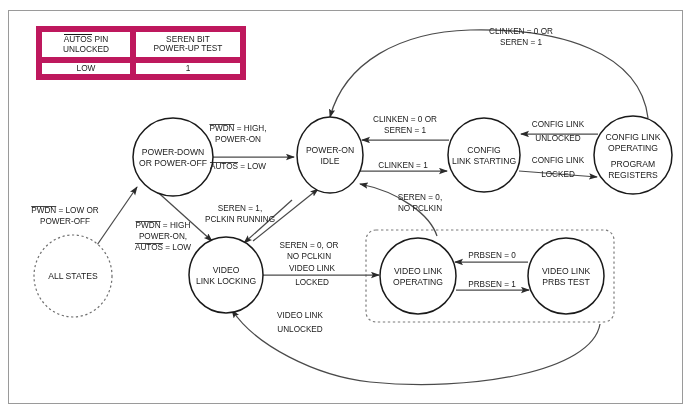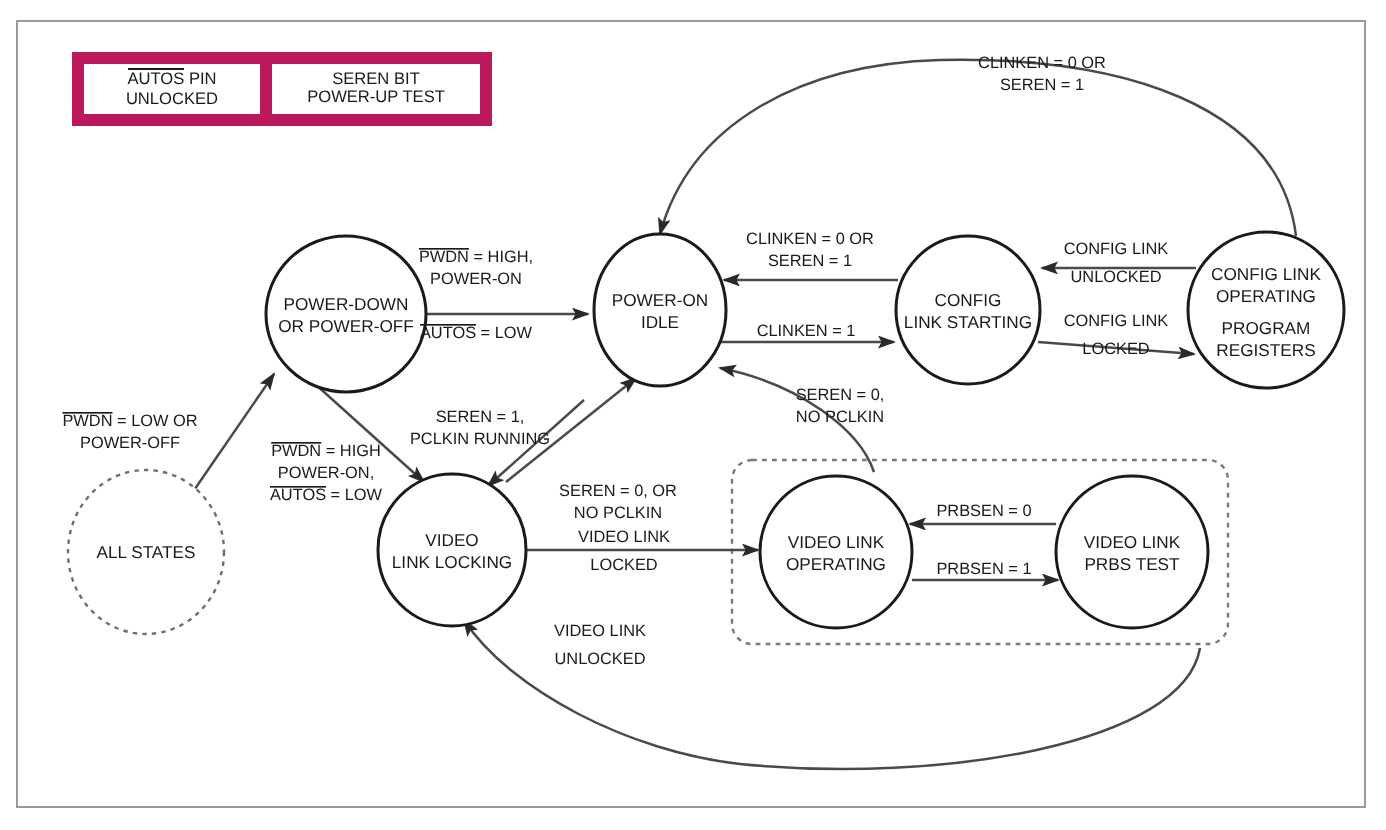--- a/index.html
+++ b/index.html
@@ -41,20 +41,24 @@
         <tr>
       <td class="hdr c1">
         <span class="ob">AUTOS</span><span> PIN</span><br>
         <span>UNLOCKED</span>
       </td>
       <td class="hdr c2">
         <span>SEREN BIT</span><br>
         <span>POWER-UP TEST</span>
       </td>
     </tr>
+    <tr>
+      <td>LOW</td>
+      <td>1</td>
+    </tr>
   </tbody>
     </table>
 
   <svg id="diagram" viewBox="0 0 693 415">
     <defs>
       <marker id="ah" markerWidth="9" markerHeight="9" refX="8" refY="3.2" orient="auto" markerUnits="userSpaceOnUse">
         <path d="M0,0 L9,3.2 L0,6.4 L1.8,3.2 Z" fill="#2a2a2a"></path>
       </marker>
     </defs>
 

